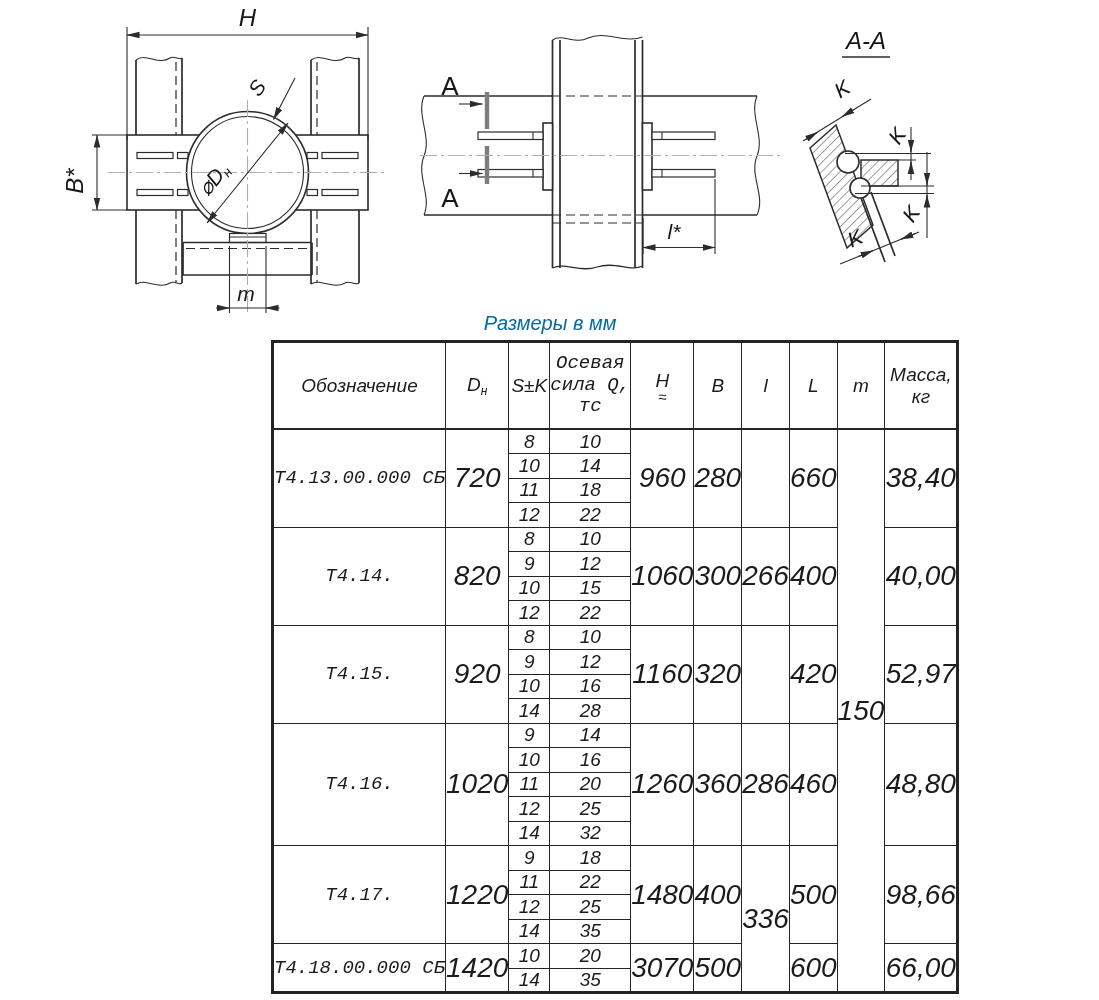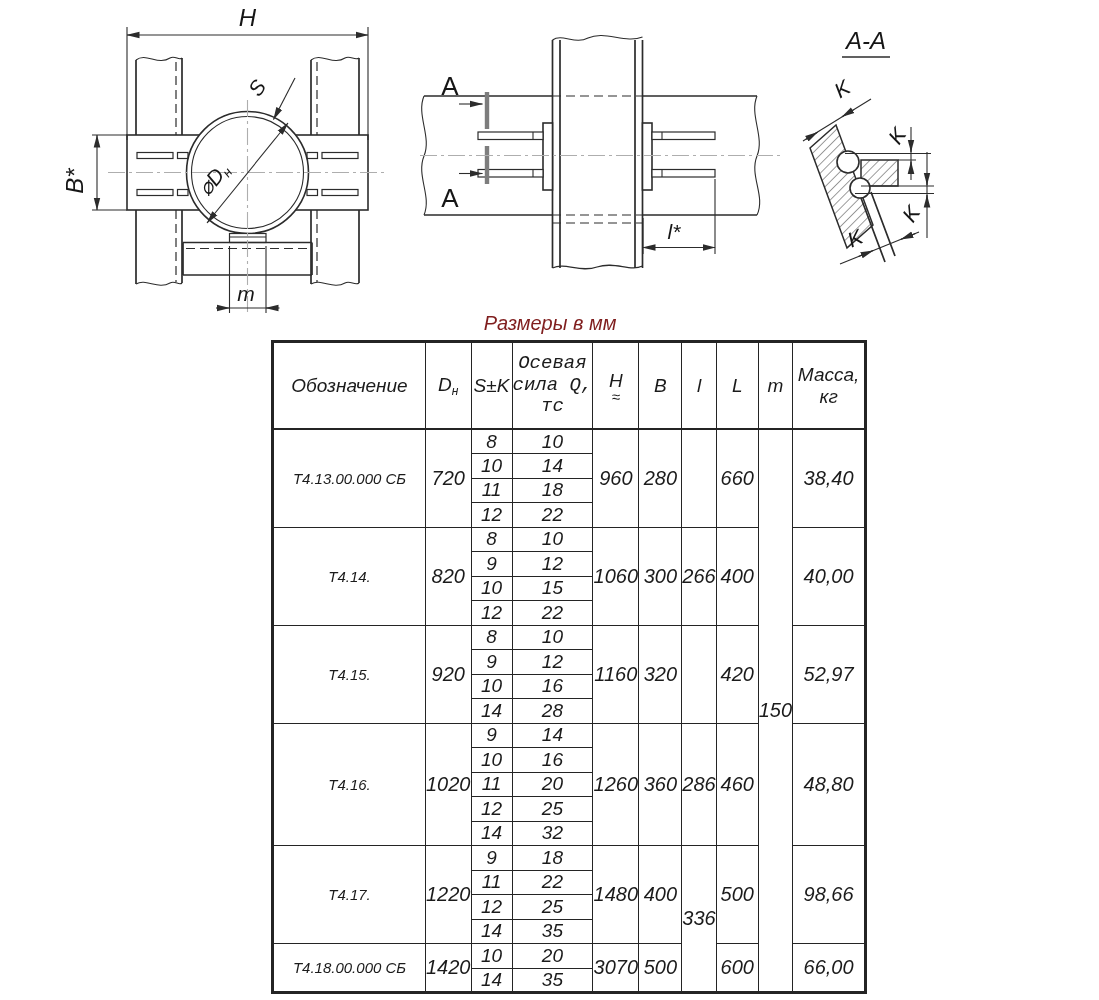--- a/index.html
+++ b/index.html
@@ -15,30 +15,30 @@
   .wfill{fill:#ffffff;stroke:#2c2c2c;stroke-width:1.6;}
   .wthin{fill:#ffffff;stroke:#2c2c2c;stroke-width:1.2;}
   .dim {stroke:#2c2c2c;stroke-width:1.1;fill:none;}
   .cut {stroke:#7d7d7d;stroke-width:4.4;fill:none;}
   .lbl {font:italic 21px "Liberation Sans",sans-serif;fill:#161616;}
   .lblb{font:italic 24px "Liberation Sans",sans-serif;fill:#161616;}
   .cutletter{font:26px "Liberation Sans",sans-serif;fill:#161616;}
 
   
   #tbl-title{position:absolute;left:271px;top:312px;width:558px;text-align:center;
-             font:italic 20px "Liberation Sans",sans-serif;color:#7f1d1d;}
+             font:italic 20px "Liberation Sans",sans-serif;color:#0369a1;}
   table.specs{position:absolute;left:271px;top:340px;border-collapse:collapse;table-layout:fixed;
               border:3px solid #242424;font-style:italic;}
   table.specs th,table.specs td{border:1.6px solid #242424;padding:0;vertical-align:middle;
               text-align:center;font-weight:normal;overflow:hidden;white-space:nowrap;}
   table.specs thead th{height:85px;border-bottom:2.4px solid #242424;font-size:19px;}
   table.specs tbody tr{height:24.5px;}
   td.bt{border-top-width:2.2px;}
-  td.des{text-align:left;padding-left:7px;font-size:15px;}
-  td.num{font-size:20px;margin-top:36px;}
+  td.des{text-align:left;padding-left:7px;font-size:19px;font-family:Liberation Mono, monospace;}
+  td.num{font-size:28px;margin-top:36px;}
   td.sq{font-size:19px;}
   .sub{font-size:12px;vertical-align:-4px;}
   .q-head{font-size:12.5px;line-height:1.15;font-family:Liberation Mono, monospace;}
   .mass-head{font-size:18px;line-height:1.15;margin-left:33px;}
   .h-head .approx{display:block;font-size:15px;line-height:8px;margin-top:1px;}
 </style>
 </head>
 <body>
 
 <div id="page">

